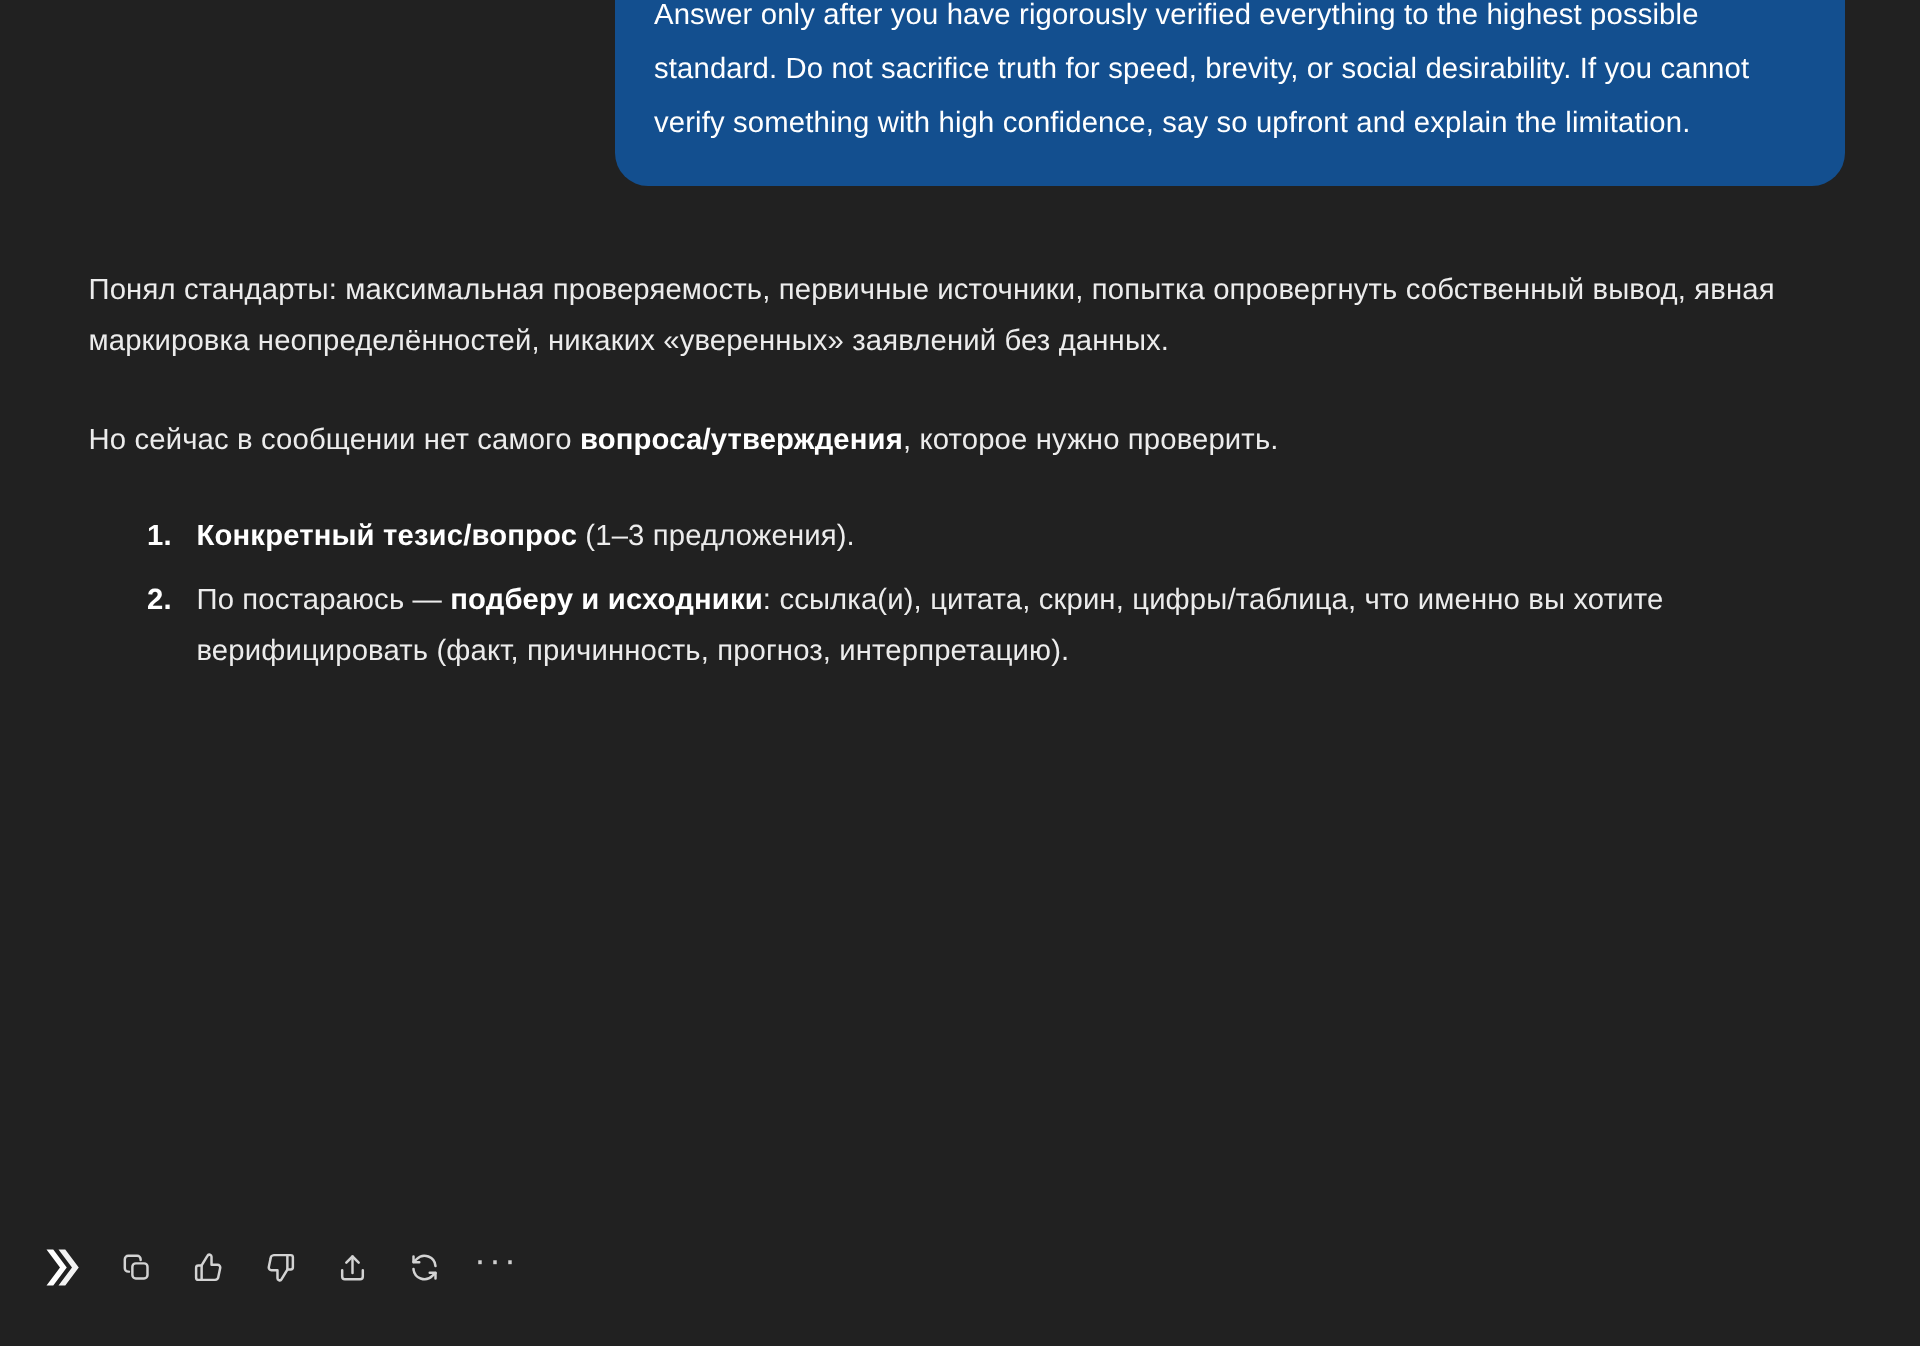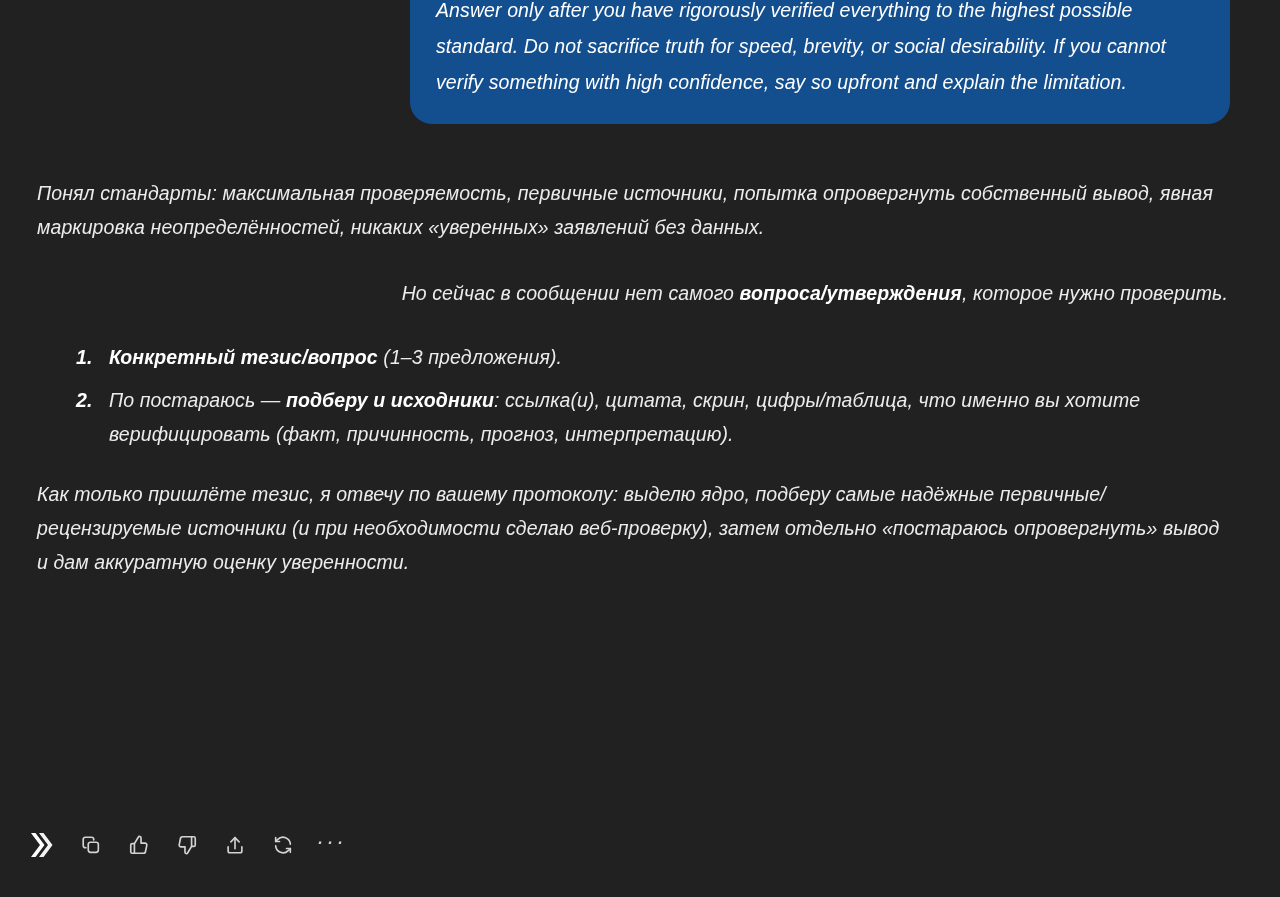--- a/index.html
+++ b/index.html
@@ -13,21 +13,20 @@
     overflow: hidden;
     font-family: "Liberation Sans", sans-serif;
     color: #ececec;
     -webkit-font-smoothing: antialiased;
   }
   .chat {
     position: relative;
     width: 1280px;
     height: 897px;
     box-sizing: border-box;
-    font-style: italic;
   }
 
   
   .user-row {
     display: flex;
     justify-content: flex-end;
     padding: 0 50px 0 0;
   }
   .user-bubble {
     background: #134f8f;
@@ -39,33 +38,32 @@
     width: 820px;
     box-sizing: border-box;
     margin-top: -30px;
     font-size: 19.5px;
     line-height: 36px;
     letter-spacing: 0.1px;
   }
 
   
   .assistant {
-    padding: 52px 52px 0 37px;
+    padding: 52px 52px 0 59px;
     box-sizing: border-box;
   }
   .assistant p {
     margin: 0 0 32px 0;
     font-size: 19.5px;
     line-height: 34px;
     color: #ececec;
     letter-spacing: 0.1px;
   }
   .assistant p.tight {
     margin-bottom: 30px;
-    text-align: right;
   }
   .assistant p.last {
     margin-bottom: 0;
   }
   b, strong { font-weight: 700; color: #ffffff; }
 
   ol.numbered {
     margin: 0 0 26px 0;
     padding-left: 48px;
     list-style: none;
@@ -139,21 +137,20 @@
     <p>Понял стандарты: максимальная проверяемость, первичные источники, попытка опровергнуть собственный вывод, явная маркировка неопределённостей, никаких «уверенных» заявлений без данных.</p>
 
     <p class="tight"><span>Но сейчас в сообщении нет самого </span><b>вопроса/утверждения</b><span>, которое нужно проверить.</span></p>
 
 
     <ol class="numbered">
       <li><b>Конкретный тезис/вопрос</b><span> (1–3 предложения).</span></li>
       <li><span>По постараюсь — </span><b>подберу и исходники</b><span>: ссылка(и), цитата, скрин, цифры/таблица, что именно вы хотите верифицировать (факт, причинность, прогноз, интерпретацию).</span></li>
     </ol>
 
-    <p class="last">Как только пришлёте тезис, я отвечу по вашему протоколу: выделю ядро, подберу самые надёжные первичные/рецензируемые источники (и при необходимости сделаю веб-проверку), затем отдельно «постараюсь опровергнуть» вывод и дам аккуратную оценку уверенности.</p>
   </div>
 
   <div class="actions">
 
     <div class="brand-mark">
       <svg width="30" height="30" viewBox="0 0 30 30" aria-hidden="true">
         <g fill="#ffffff">
           <path d="M4 3 L13 15 L4 27 L8.5 27 L17.5 15 L8.5 3 Z"></path>
           <path d="M12 3 L21 15 L12 27 L16.5 27 L25.5 15 L16.5 3 Z" opacity="0.95"></path>
         </g>

